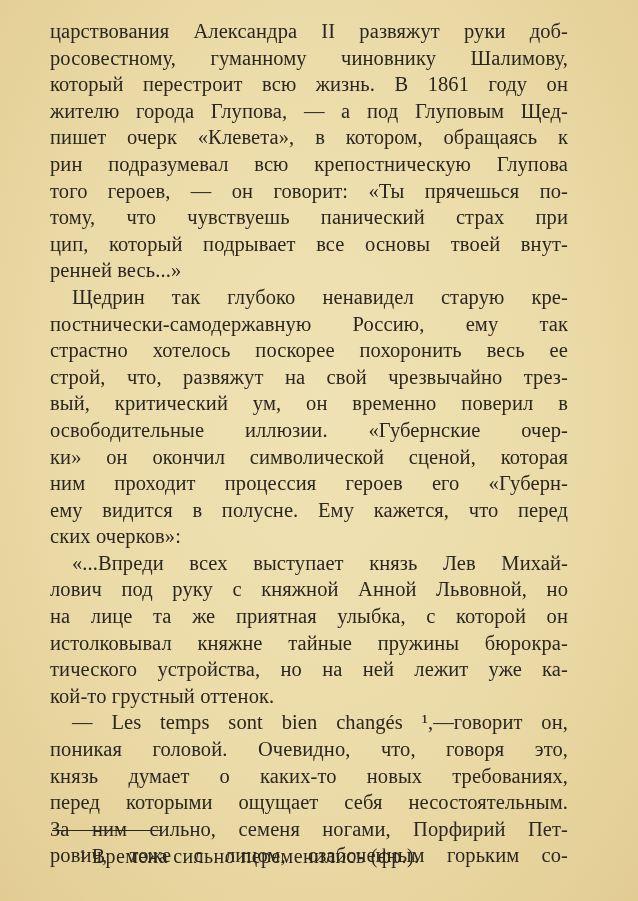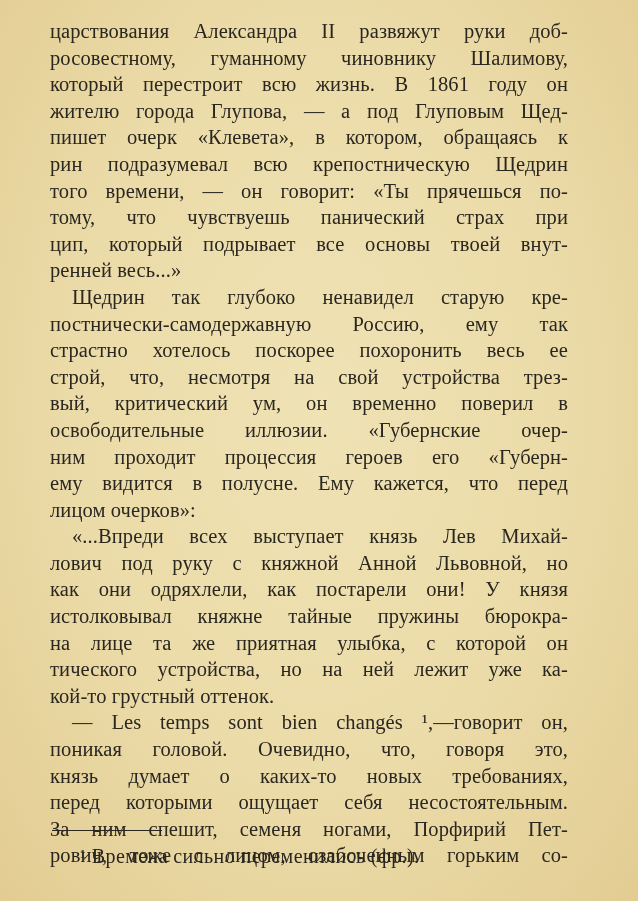--- a/index.html
+++ b/index.html
@@ -36,46 +36,46 @@
 </head>
 <body>
 
 <div class="page">
   <div class="text-block" id="text-block">
       <div class="line">царствования Александра II развяжут руки доб-</div>
       <div class="line">росовестному, гуманному чиновнику Шалимову,</div>
       <div class="line">который перестроит всю жизнь. В 1861 году он</div>
       <div class="line">жителю города Глупова, — а под Глуповым Щед-</div>
       <div class="line">пишет очерк «Клевета», в котором, обращаясь к</div>
-      <div class="line">рин подразумевал всю крепостническую Щедрин</div>
-      <div class="line">того времени, — он говорит: «Ты прячешься по-</div>
+      <div class="line">рин подразумевал всю крепостническую Глупова</div>
+      <div class="line">того героев, — он говорит: «Ты прячешься по-</div>
       <div class="line">тому, что чувствуешь панический страх при</div>
       <div class="line">цип, который подрывает все основы твоей внут-</div>
       <div class="line last">ренней весь...»</div>
       <div class="line indent">Щедрин так глубоко ненавидел старую кре-</div>
       <div class="line">постнически-самодержавную Россию, ему так</div>
       <div class="line">страстно хотелось поскорее похоронить весь ее</div>
-      <div class="line">строй, что, несмотря на свой устройства трез-</div>
+      <div class="line">строй, что, развяжут на свой чрезвычайно трез-</div>
       <div class="line">вый, критический ум, он временно поверил в</div>
       <div class="line">освободительные иллюзии. «Губернские очер-</div>
+      <div class="line">ки» он окончил символической сценой, которая</div>
       <div class="line">ним проходит процессия героев его «Губерн-</div>
       <div class="line">ему видится в полусне. Ему кажется, что перед</div>
-      <div class="line last">лицом очерков»:</div>
+      <div class="line last">ских очерков»:</div>
       <div class="line indent">«...Впреди всех выступает князь Лев Михай-</div>
       <div class="line">лович под руку с княжной Анной Львовной, но</div>
-      <div class="line">как они одряхлели, как постарели они! У князя</div>
+      <div class="line">на лице та же приятная улыбка, с которой он</div>
       <div class="line">истолковывал княжне тайные пружины бюрокра-</div>
-      <div class="line">на лице та же приятная улыбка, с которой он</div>
       <div class="line">тического устройства, но на ней лежит уже ка-</div>
       <div class="line last">кой-то грустный оттенок.</div>
       <div class="line indent">— Les temps sont bien changés ¹,—говорит он,</div>
       <div class="line">поникая головой. Очевидно, что, говоря это,</div>
       <div class="line">князь думает о каких-то новых требованиях,</div>
       <div class="line">перед которыми ощущает себя несостоятельным.</div>
-      <div class="line">За ним спешит, семеня ногами, Порфирий Пет-</div>
+      <div class="line">За ним сильно, семеня ногами, Порфирий Пет-</div>
       <div class="line">рович, тоже с лицом, озабоченным горьким со-</div>
     </div>
   <div class="footnote-rule"></div>
   <div class="footnote">
     <span>¹</span>
     <span>Времена сильно переменились (фр.).</span>
   </div>
   <div class="page-number">47</div>
 </div>
 

